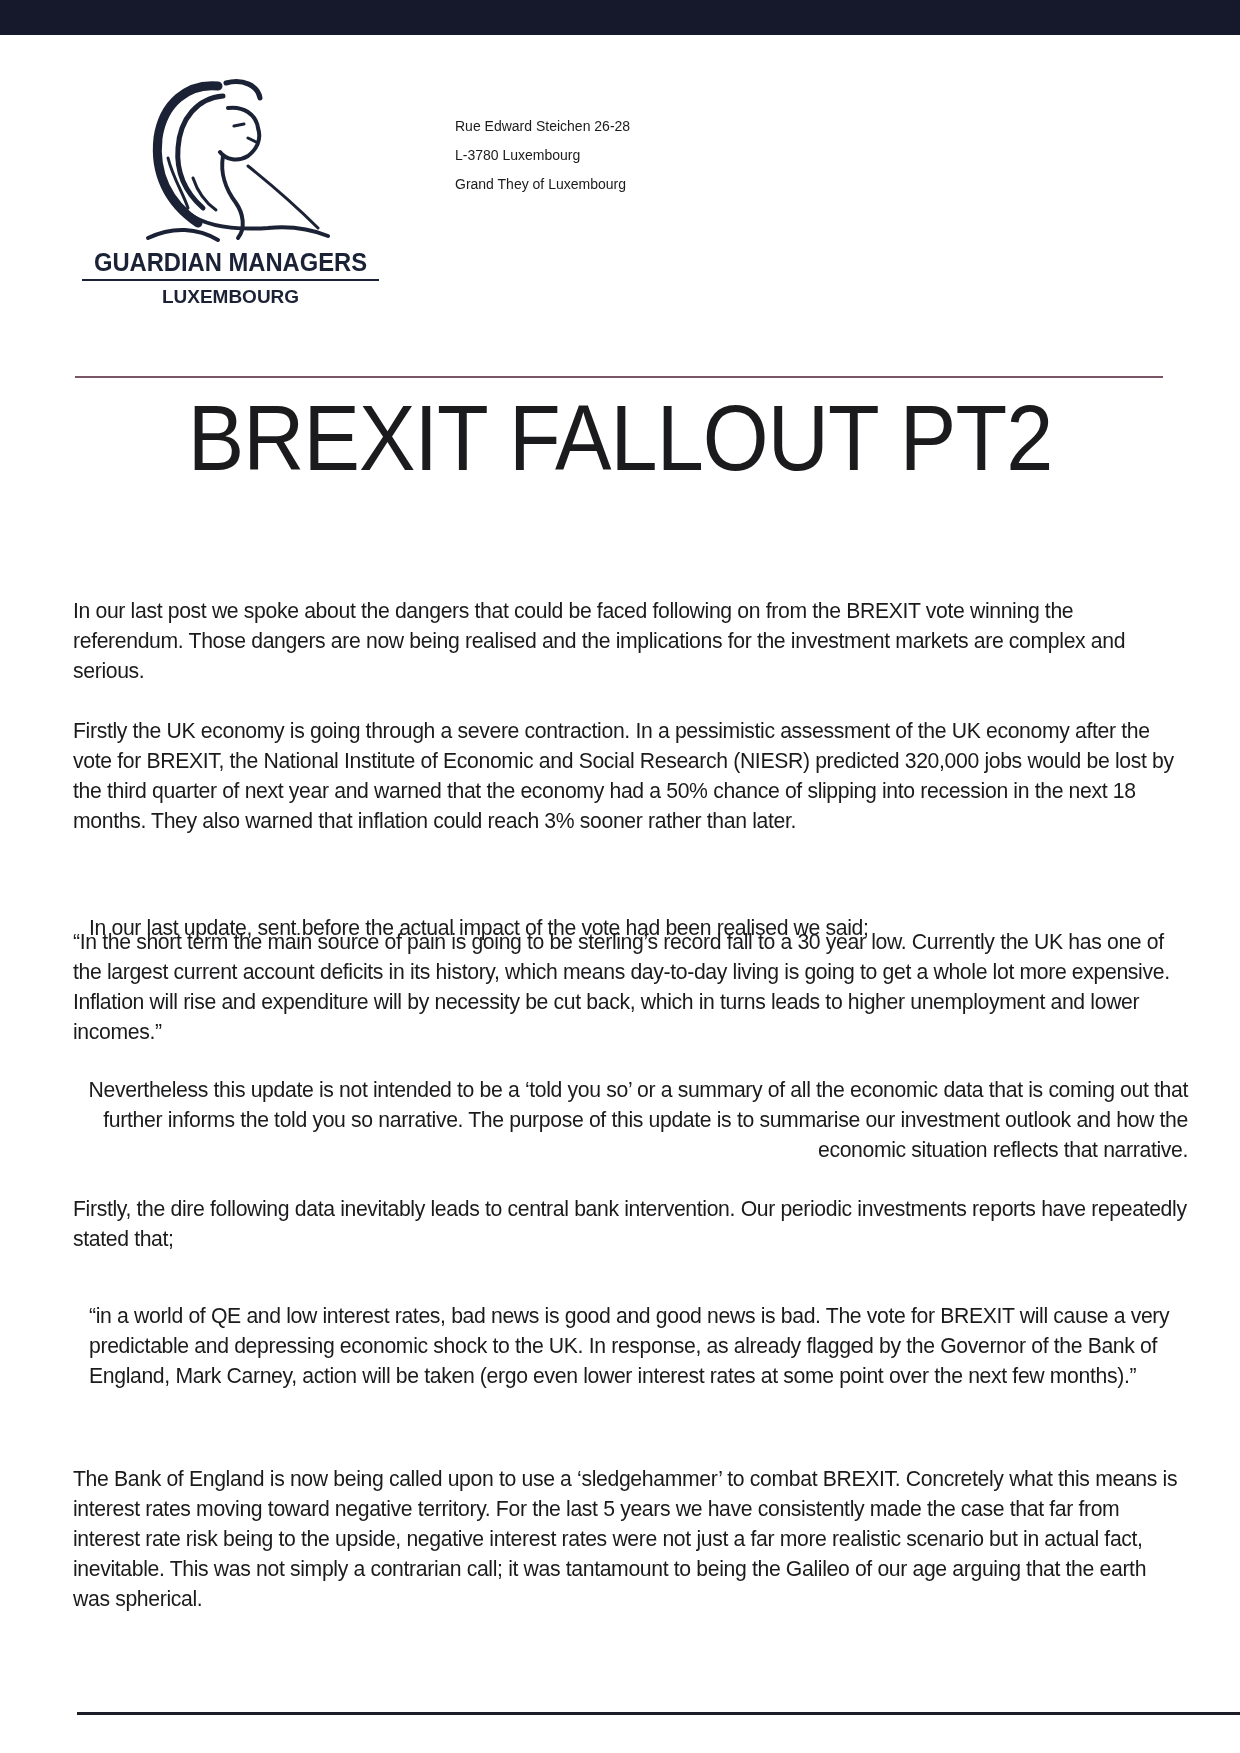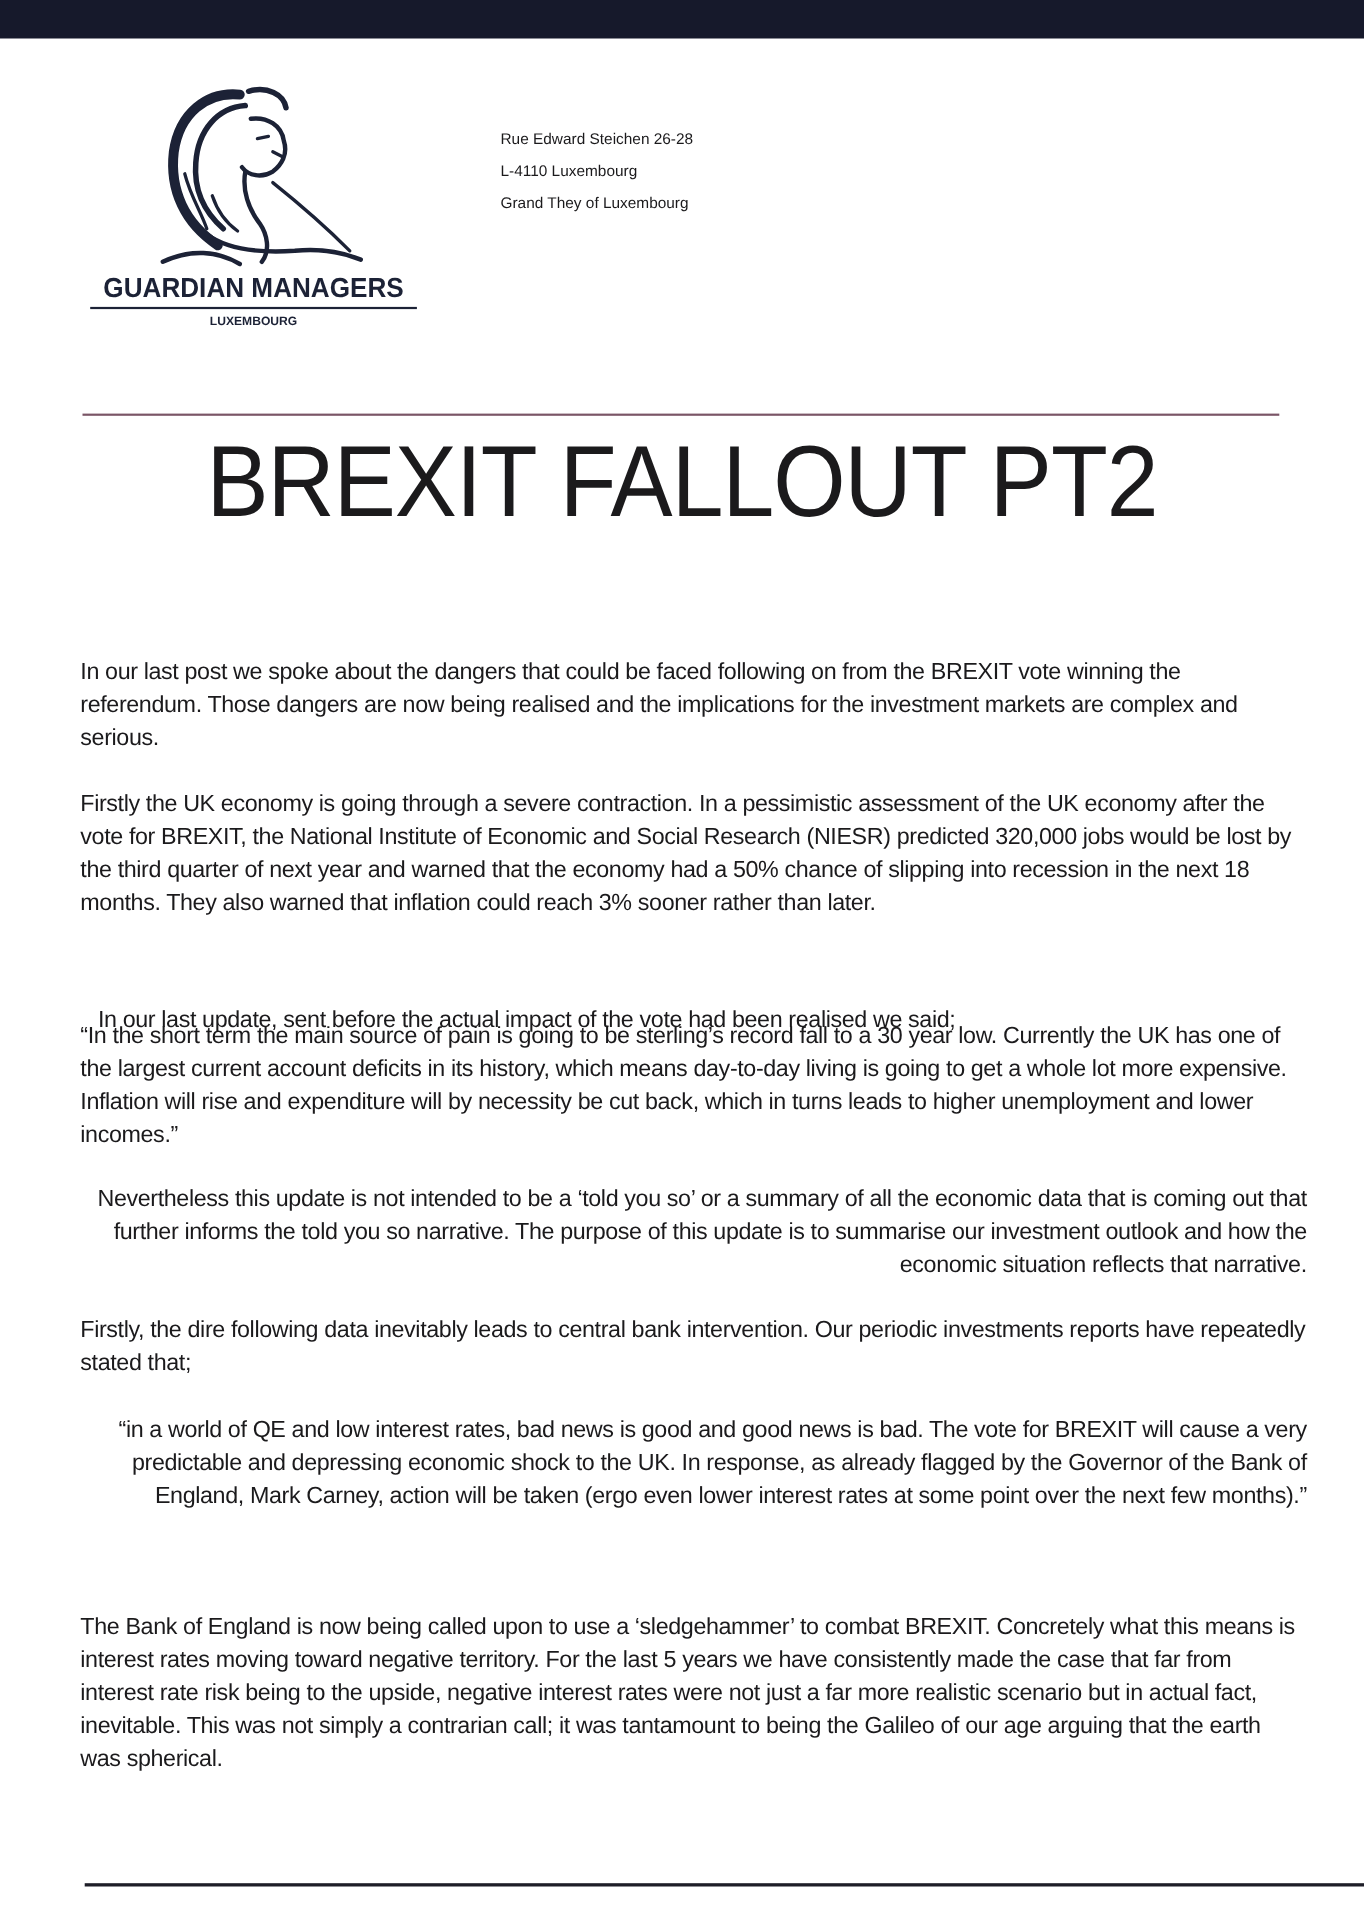--- a/index.html
+++ b/index.html
@@ -11,21 +11,21 @@
   .logo { position: absolute; left: 78px; top: 78px; width: 305px; height: 235px; }
   .logo svg { position: absolute; left: 50px; top: 0; }
   .logo-name {
     position: absolute; left: 0; top: 170px; width: 305px; text-align: center;
     font-size: 25px; font-weight: bold; color: #1c2236; letter-spacing: 0px;
     transform: scaleX(0.95);
   }
   .logo-rule { position: absolute; left: 4px; top: 201px; width: 297px; height: 2px; background: #1c2236; }
   .logo-sub {
     position: absolute; left: 0; top: 208px; width: 305px; text-align: center;
-    font-size: 11px; font-weight: bold; color: #1c2236;
+    font-size: 19px; font-weight: bold; color: #1c2236;
   }
   .address { position: absolute; left: 455px; top: 112px; font-size: 14px; line-height: 29px; color: #1b1a1c; }
   .address div { white-space: nowrap; }
   .divider-top { position: absolute; left: 75px; top: 376px; width: 1088px; height: 2px; background: #7a5566; }
   .title {
     position: absolute; left: 0; top: 388px; width: 1240px; text-align: center;
     font-size: 92px; line-height: 100px; color: #1b1a1c; letter-spacing: -1px;
     transform: scaleX(0.92); transform-origin: 620px 0;
   }
   .para { position: absolute; left: 73px; width: 1115px; font-size: 21.2px; line-height: 30px; color: #1b1a1c; letter-spacing: -0.35px; }
@@ -53,30 +53,30 @@
       <path d="M40 80 C45 100 55 115 60 130" stroke-width="3"></path>
     </g>
   </svg>
   <div class="logo-name">GUARDIAN MANAGERS</div>
   <div class="logo-rule"></div>
   <div class="logo-sub">LUXEMBOURG</div>
 </div>
 
 <div class="address">
   <div>Rue Edward Steichen 26-28</div>
-  <div>L-4110 Luxembourg</div>
+  <div>L-3780 Luxembourg</div>
   <div>Grand They of Luxembourg</div>
 </div>
 
 <div class="divider-top"></div>
 
 <h1 class="title" style="margin:0;font-weight:normal;">BREXIT FALLOUT PT2</h1>
 
 <p class="para" style="top:596px;margin:0;">In our last post we spoke about the dangers that could be faced following on from the BREXIT vote winning the referendum. Those dangers are now being realised and the implications for the investment markets are complex and serious.</p>
 <p class="para" style="top:716px;margin:0;">Firstly the UK economy is going through a severe contraction. In a pessimistic assessment of the UK economy after the vote for BREXIT, the National Institute of Economic and Social Research (NIESR) predicted 320,000 jobs would be lost by the third quarter of next year and warned that the economy had a 50% chance of slipping into recession in the next 18 months. They also warned that inflation could reach 3% sooner rather than later.</p>
 <p class="para" style="top:897px;margin:16px;"> In our last update, sent before the actual impact of the vote had been realised we said;</p>
 <p class="para" style="top:927px;margin:0;">“In the short term the main source of pain is going to be sterling’s record fall to a 30 year low. Currently the UK has one of the largest current account deficits in its history, which means day-to-day living is going to get a whole lot more expensive. Inflation will rise and expenditure will by necessity be cut back, which in turns leads to higher unemployment and lower incomes.”</p>
 <p class="para" style="top:1075px;margin:0;text-align:right;">Nevertheless this update is not intended to be a ‘told you so’ or a summary of all the economic data that is coming out that further informs the told you so narrative. The purpose of this update is to summarise our investment outlook and how the economic situation reflects that narrative.</p>
 <p class="para" style="top:1194px;margin:0;">Firstly, the dire following data inevitably leads to central bank intervention. Our periodic investments reports have repeatedly stated that;</p>
-<p class="para" style="top:1285px;margin:0;text-align:right;">“in a world of QE and low interest rates, bad news is good and good news is bad. The vote for BREXIT will cause a very predictable and depressing economic shock to the UK. In response, as already flagged by the Governor of the Bank of England, Mark Carney, action will be taken (ergo even lower interest rates at some point over the next few months).”</p>
+<p class="para" style="top:1285px;margin:16px;">“in a world of QE and low interest rates, bad news is good and good news is bad. The vote for BREXIT will cause a very predictable and depressing economic shock to the UK. In response, as already flagged by the Governor of the Bank of England, Mark Carney, action will be taken (ergo even lower interest rates at some point over the next few months).”</p>
 <p class="para" style="top:1464px;margin:0;">The Bank of England is now being called upon to use a ‘sledgehammer’ to combat BREXIT. Concretely what this means is interest rates moving toward negative territory. For the last 5 years we have consistently made the case that far from interest rate risk being to the upside, negative interest rates were not just a far more realistic scenario but in actual fact, inevitable. This was not simply a contrarian call; it was tantamount to being the Galileo of our age arguing that the earth was spherical.</p>
 
 <div class="footer-rule"></div>
 
 </body></html>

